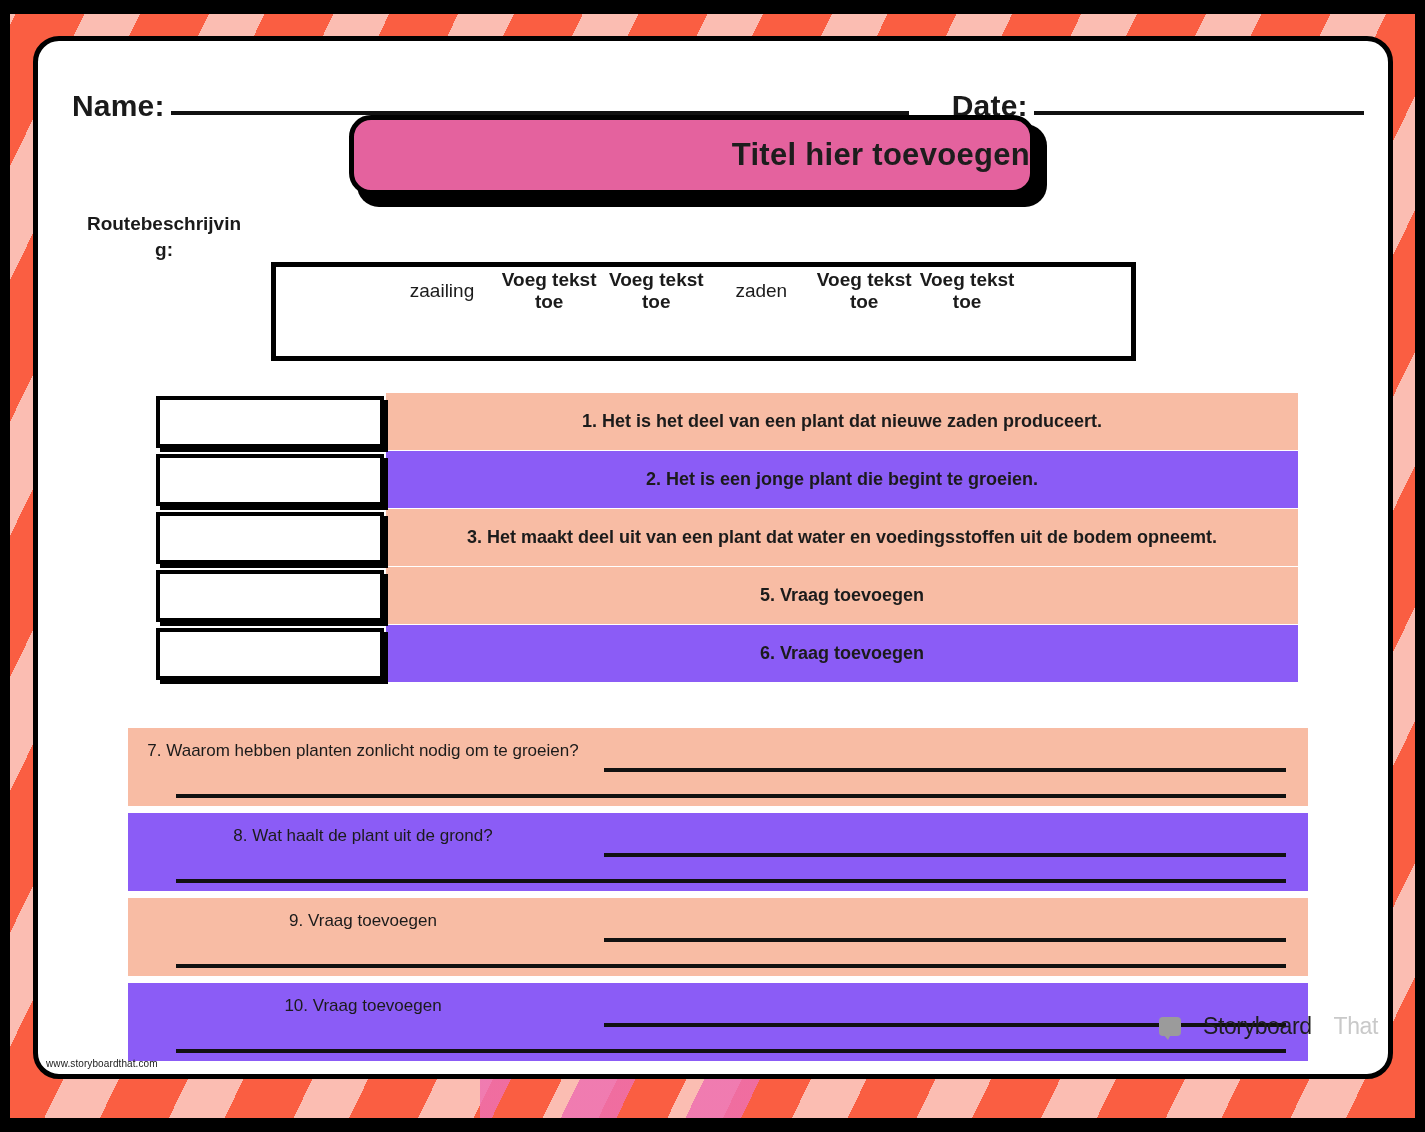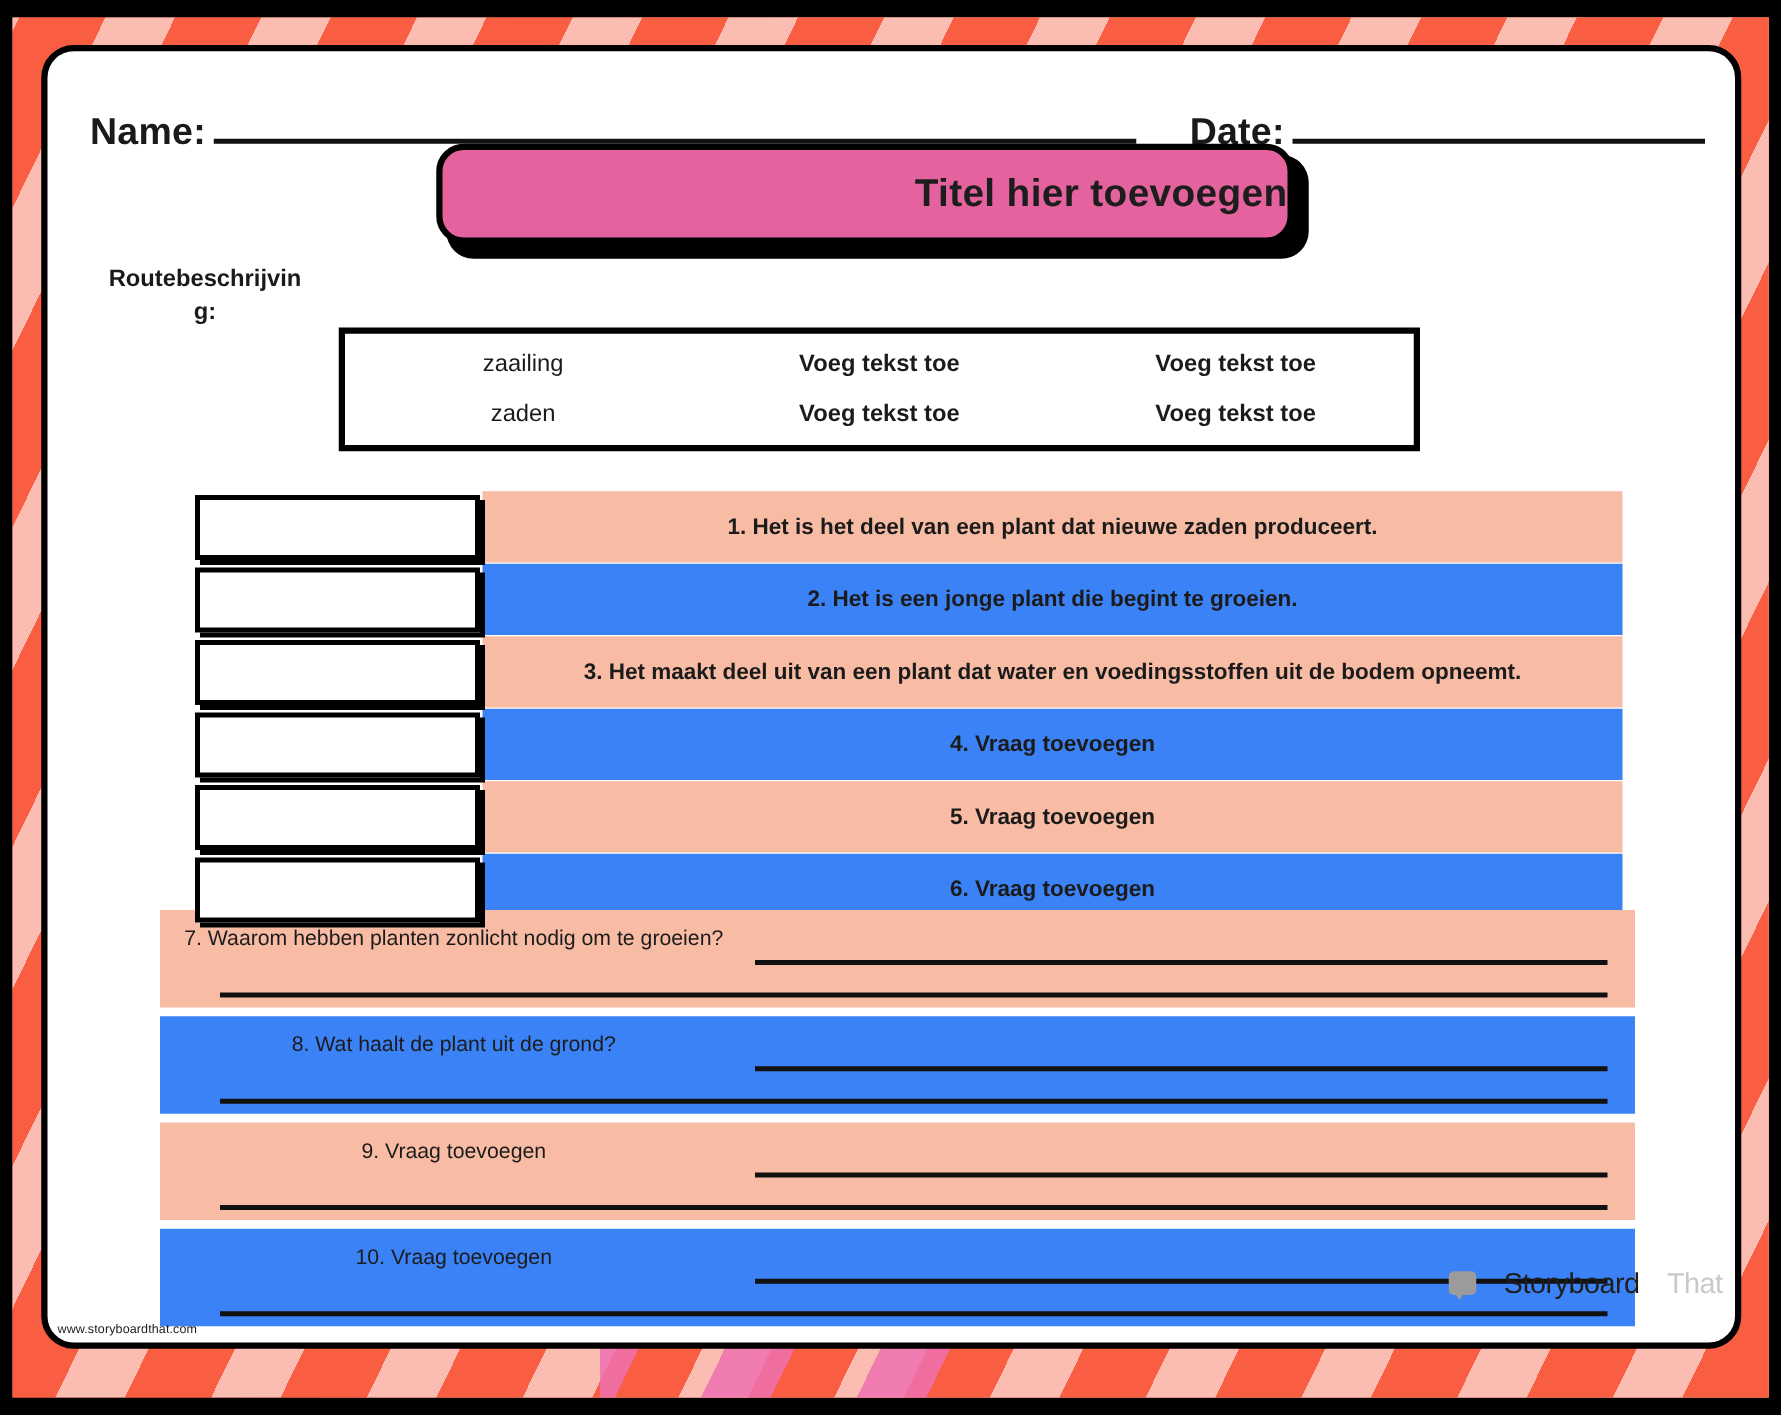--- a/index.html
+++ b/index.html
@@ -151,21 +151,21 @@
   
   .wordbank {
     position: absolute;
     left: 233px;
     top: 221px;
     width: 865px;
     height: 99px;
     background: #fff;
     border: 5px solid #000;
     display: flex;
-    flex-direction: column;
+    flex-direction: row;
     justify-content: center;
     padding: 4px 0;
   }
   .wb-row {
     display: flex;
     height: 40px;
     align-items: center;
   }
   .wb-cell {
     flex: 1;
@@ -209,21 +209,21 @@
     display: flex;
     align-items: center;
     justify-content: center;
     font-size: 18px;
     font-weight: bold;
     color: #1b1b1b;
     padding: 0 24px;
     text-align: center;
   }
   .bg-peach { background: #F8BCA4; }
-  .bg-pink  { background: #3b82f6; }
+  .bg-pink  { background: #8b5cf6; }
 
   
   .open-list {
     position: absolute;
     left: 90px;
     top: 687px;
     width: 1180px;
   }
   .open-row {
     position: relative;
@@ -344,24 +344,20 @@
       <div class="match-row">
         <div class="match-blank"></div>
         <div class="match-text bg-pink">2. Het is een jonge plant die begint te groeien.</div>
       </div>
 
       <div class="match-row">
         <div class="match-blank"></div>
         <div class="match-text bg-peach">3. Het maakt deel uit van een plant dat water en voedingsstoffen uit de bodem opneemt.</div>
       </div>
 
-      <div class="match-row">
-        <div class="match-blank"></div>
-        <div class="match-text bg-pink">4. Vraag toevoegen</div>
-      </div>
 
       <div class="match-row">
         <div class="match-blank"></div>
         <div class="match-text bg-peach">5. Vraag toevoegen</div>
       </div>
 
       <div class="match-row">
         <div class="match-blank"></div>
         <div class="match-text bg-pink">6. Vraag toevoegen</div>
       </div>

